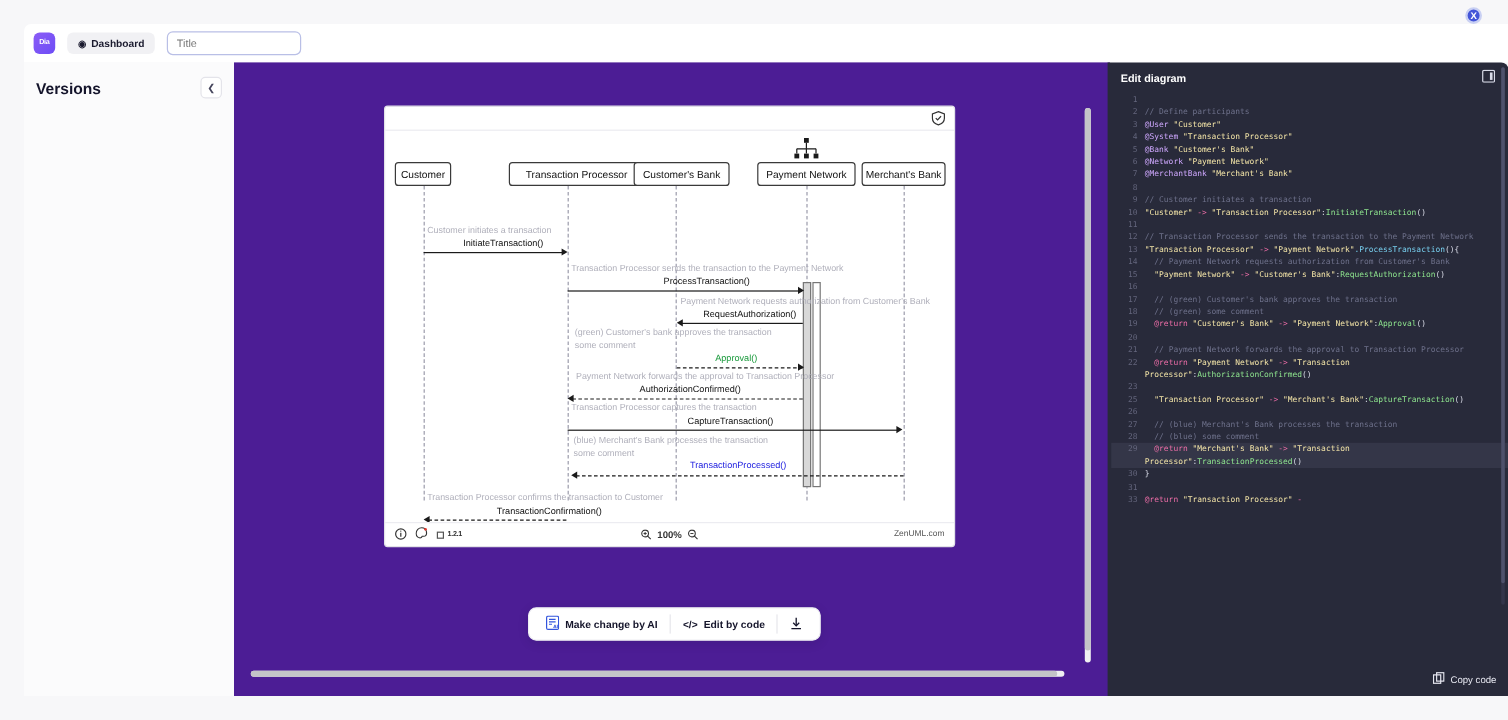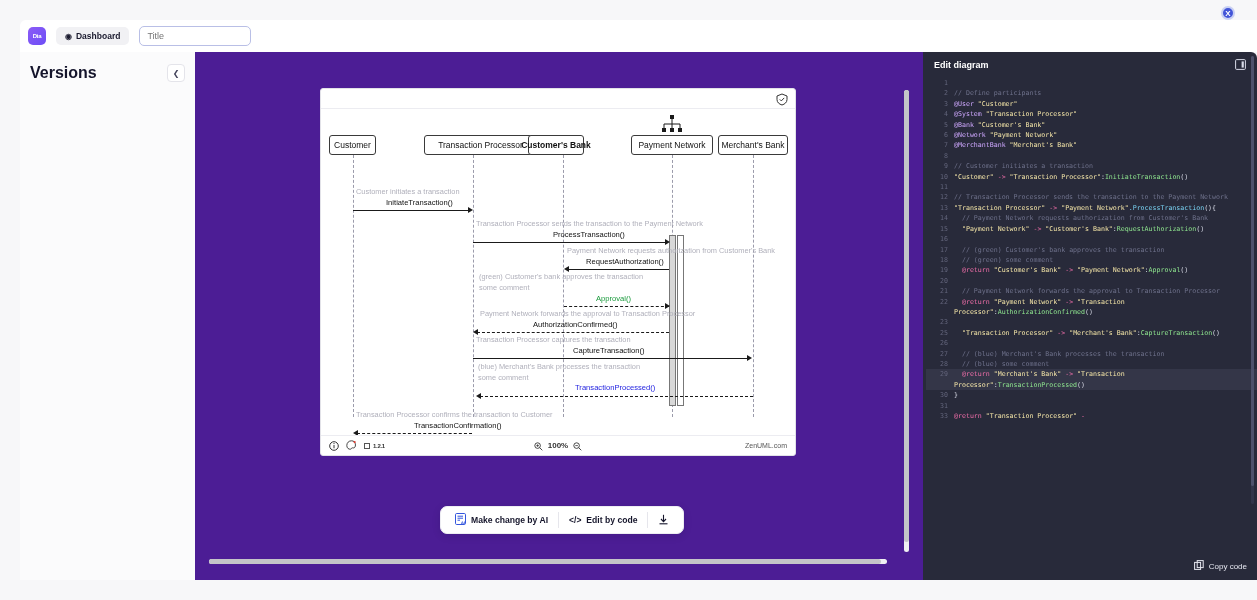--- a/index.html
+++ b/index.html
@@ -43,21 +43,21 @@
     display:flex; align-items:center; justify-content:center; cursor:pointer;
     border:2px solid #c9d0f3;
   }
 
   
   .sidebar {
     position:absolute; left:20px; top:52px; width:175px; height:528px;
     background:#fbfbfc; padding:12px 10px;
   }
   .sb-head { display:flex; align-items:center; justify-content:space-between; margin-bottom:12px; }
-  .sb-title { font-size:16px; font-weight:bold; color:#14142b; }
+  .sb-title { font-size:13px; font-weight:bold; color:#14142b; }
   .sb-collapse {
     width:18px; height:18px; border-radius:4px; background:#fff;
     border:1px solid #e4e4ea; display:flex; align-items:center; justify-content:center;
     font-size:8px; color:#45455c; cursor:pointer;
   }
   .ver-card {
     display:flex; gap:8px; background:#f2f2f5; border-radius:6px;
     padding:8px; cursor:pointer;
   }
   .ver-thumb {
@@ -231,21 +231,21 @@
             <path d="M6 1 L11 3 V6.5 C11 9.3 8.8 11.2 6 12 C3.2 11.2 1 9.3 1 6.5 V3 Z" fill="none" stroke="#333" stroke-width="1"></path>
             <path d="M3.8 6.4 L5.3 7.9 L8.2 4.9" fill="none" stroke="#333" stroke-width="1"></path>
           </svg>
         </span>
       </div>
 
       <div class="diagram-body">
 
         <div class="pbox" style="left:8px;  top:26px; width:47px;">Customer</div>
         <div class="pbox" style="left:103px;top:26px; width:113px;">Transaction Processor</div>
-        <div class="pbox" style="left:207px;top:26px; width:56px;font-weight:bold;">Customer's Bank</div>
+        <div class="pbox" style="left:207px;top:26px; width:80px;">Customer's Bank</div>
         <div class="pbox" style="left:310px;top:26px; width:82px;">Payment Network</div>
         <div class="pbox" style="left:397px;top:26px; width:70px;">Merchant's Bank</div>
 
         <span style="position:absolute; left:340px; top:6px;">
           <svg width="22" height="20" viewBox="0 0 22 20">
             <rect x="9" y="0" width="4" height="4" fill="#1a1a1a"></rect>
             <line x1="11" y1="4" x2="11" y2="9" stroke="#1a1a1a" stroke-width="1"></line>
             <line x1="3" y1="9" x2="19" y2="9" stroke="#1a1a1a" stroke-width="1"></line>
             <line x1="3" y1="9" x2="3" y2="13" stroke="#1a1a1a" stroke-width="1"></line>
             <line x1="11" y1="9" x2="11" y2="13" stroke="#1a1a1a" stroke-width="1"></line>

